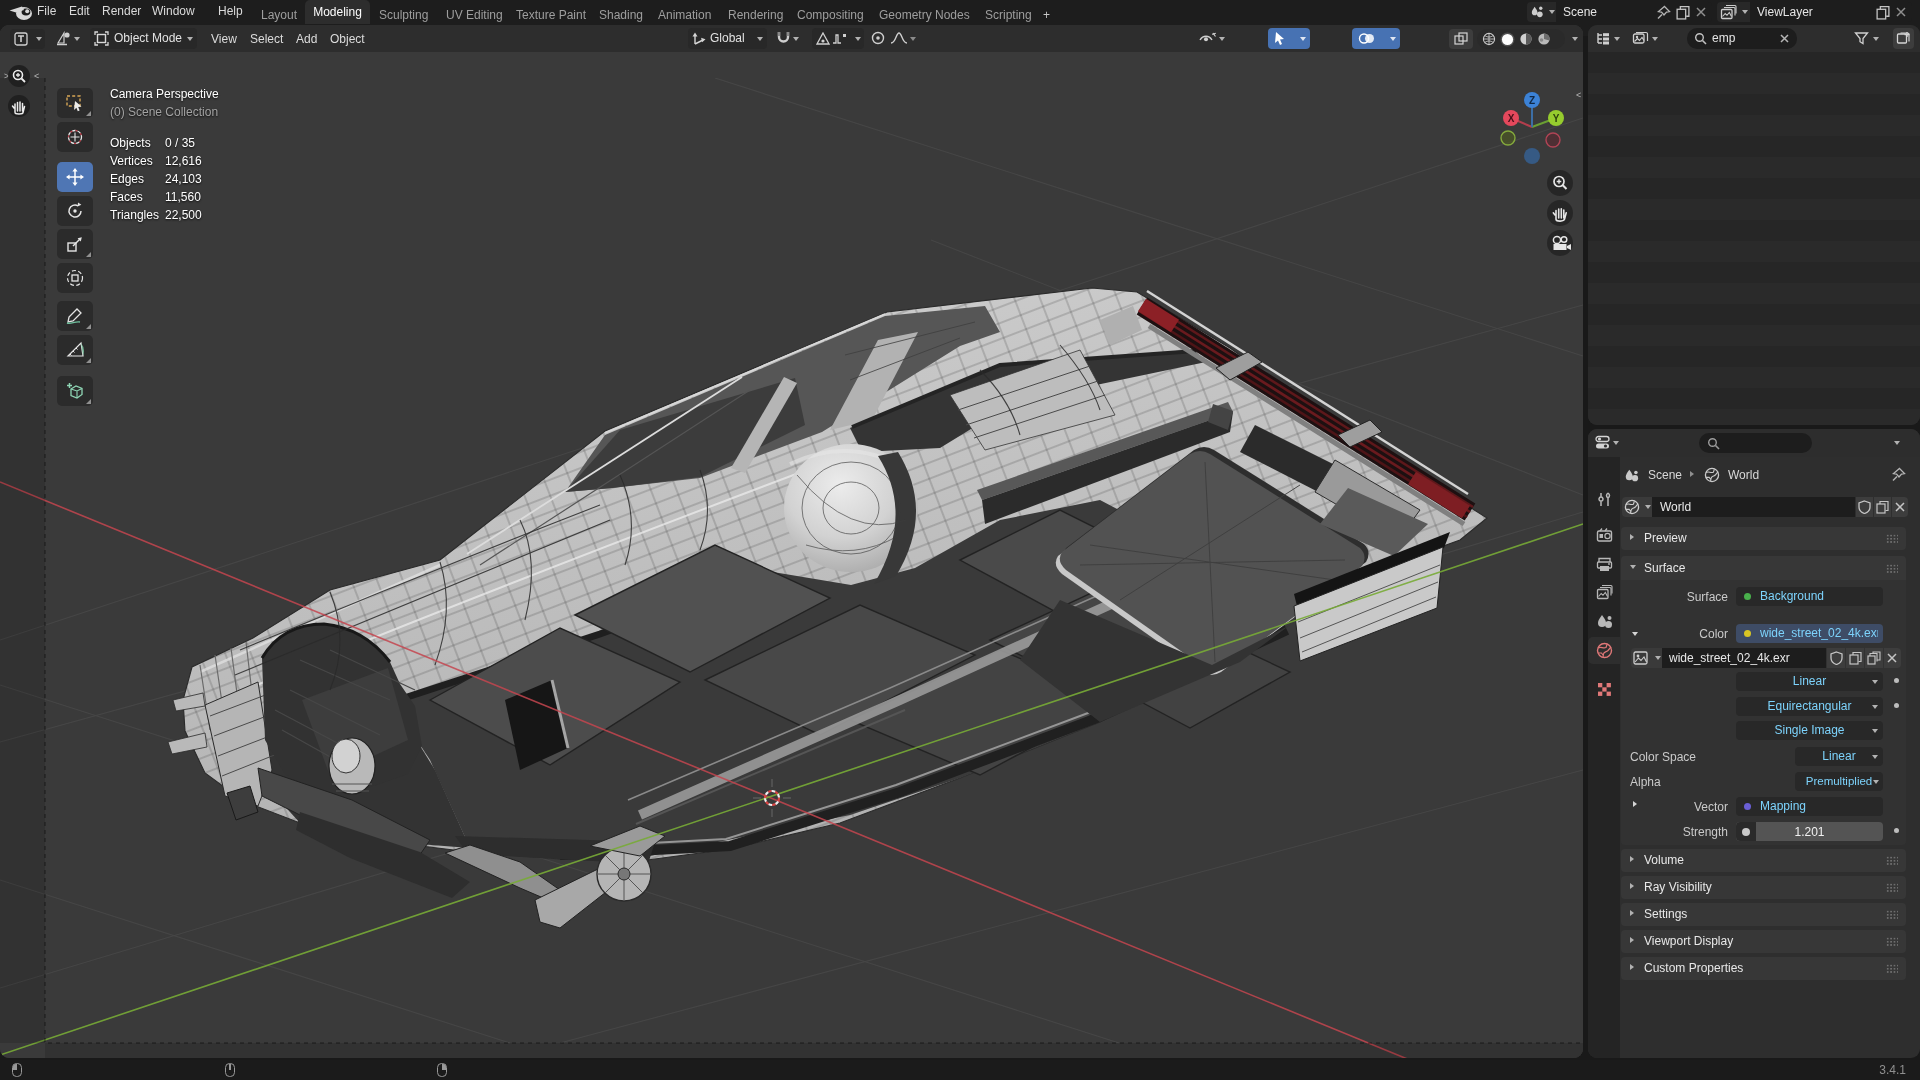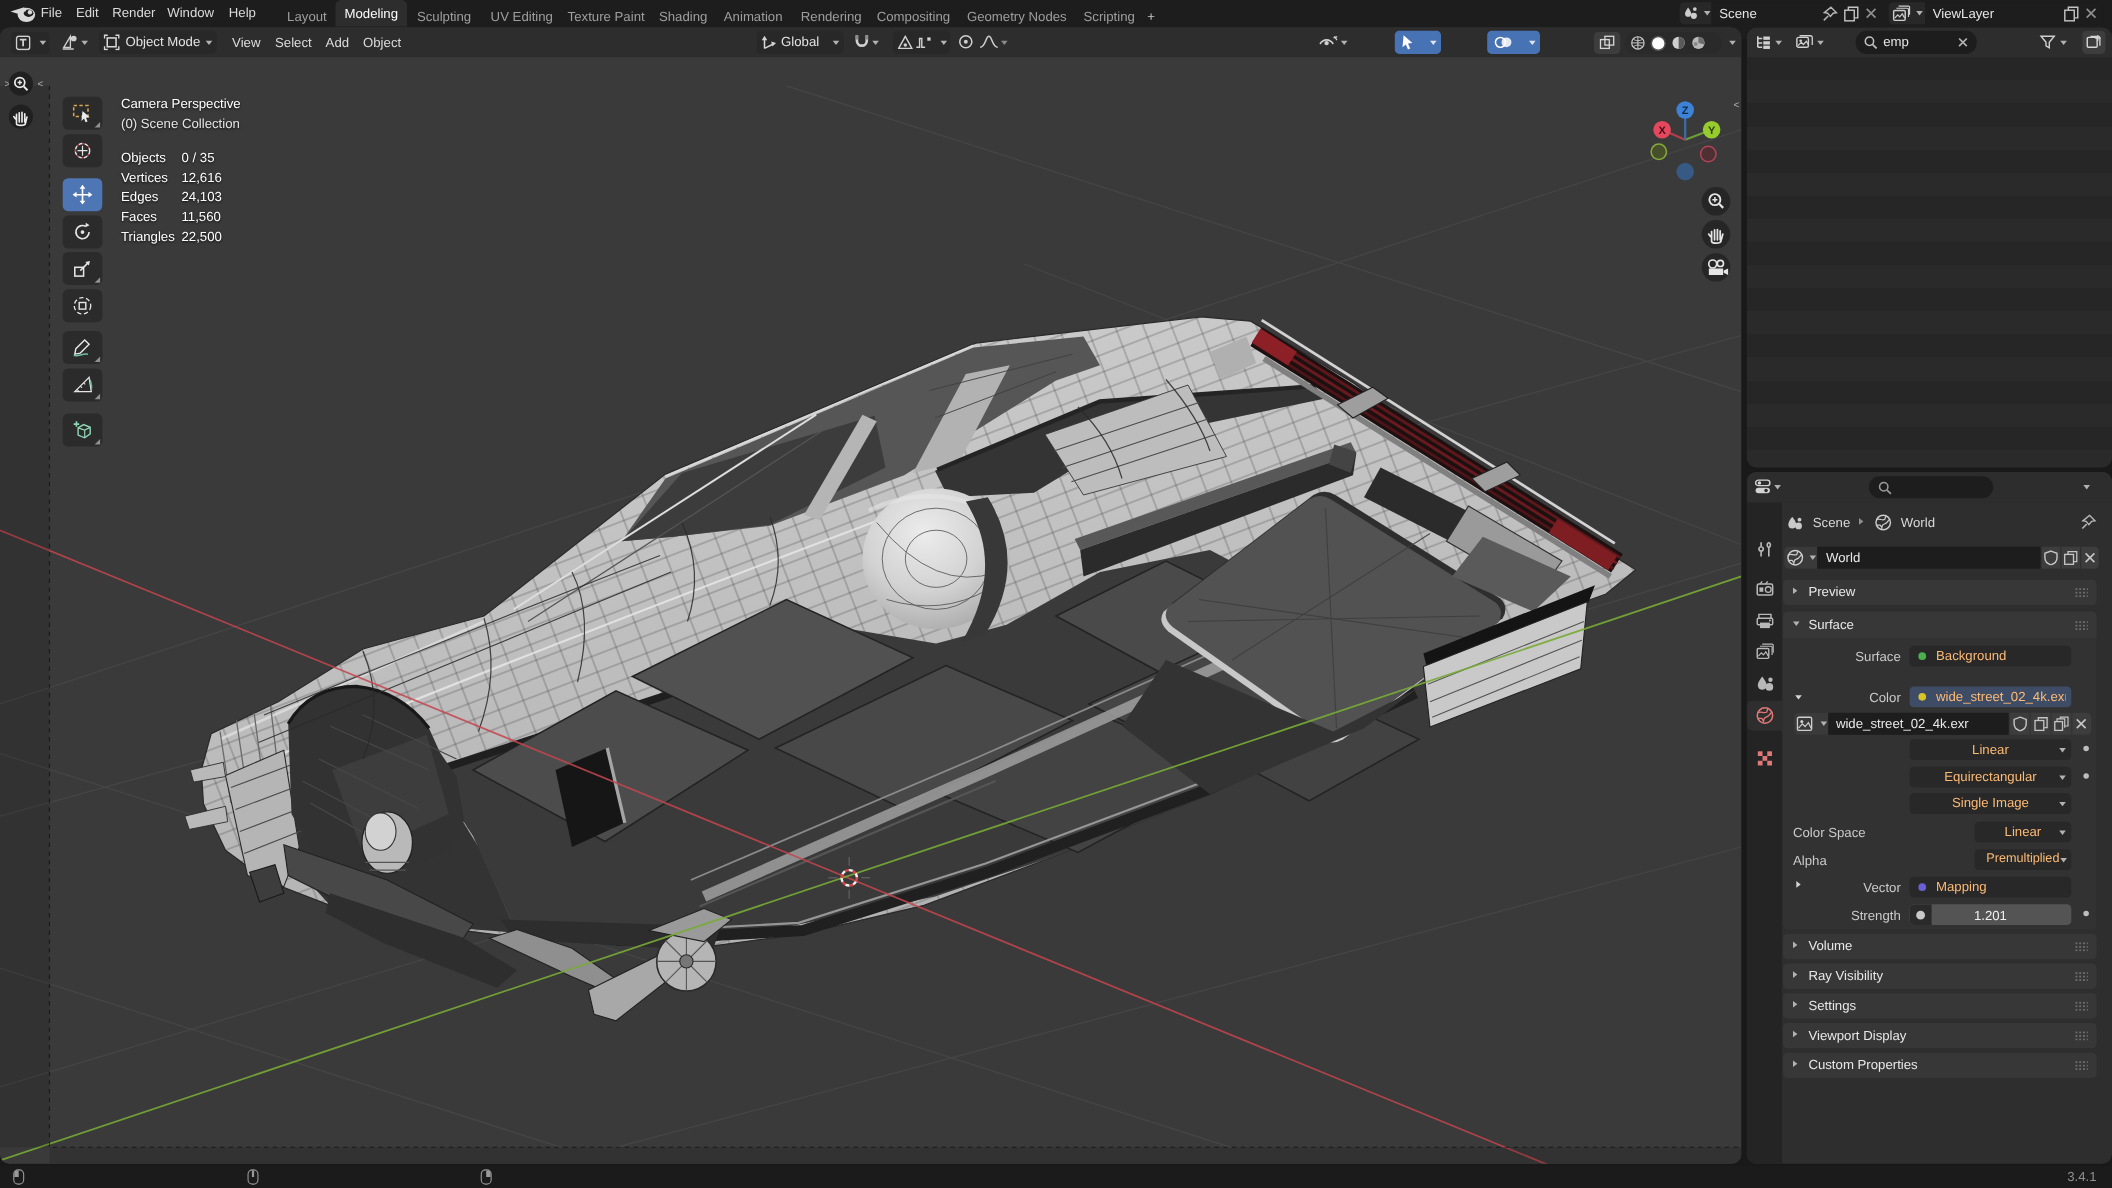--- a/index.html
+++ b/index.html
@@ -21,21 +21,21 @@
 #outliner{position:absolute;left:1588px;top:25px;width:332px;height:400px;background:#262626;border-radius:9px;overflow:hidden}
 #ohead{position:absolute;left:0;top:0;width:100%;height:27px;background:#2d2d2d}
 #props{position:absolute;left:1588px;top:429px;width:332px;height:629px;background:#2e2e2e;border-radius:9px;overflow:hidden}
 #phead{position:absolute;left:0;top:0;width:100%;height:28px;background:#2d2d2d}
 #ptabs{position:absolute;left:0;top:28px;width:32px;height:601px;background:#242424}
 #statusbar{position:absolute;left:0;top:1060px;width:1920px;height:20px;background:#1b1b1b}
 .panelhdr{position:absolute;left:33px;width:285px;height:23px;background:#373737;border-radius:4px;font-size:12px;color:#e8e8e8}
 .ph-txt{position:absolute;left:23px;top:4px}
 .ph-arrow{position:absolute;left:9px;top:7px}
 .grip{position:absolute;right:8px;top:7px;width:12px;height:9px;background-image:radial-gradient(#6e6e6e 0.9px, transparent 1.1px);background-size:3.4px 3.2px}
-.drop{position:absolute;background:#282828;border-radius:4px;height:19px;font-size:12px;color:#fdba74;text-align:center;line-height:19px}
+.drop{position:absolute;background:#282828;border-radius:4px;height:19px;font-size:12px;color:#7dd3fc;text-align:center;line-height:19px}
 .rlbl{position:absolute;font-size:12px;color:#cacaca;text-align:right}
 .dot{position:absolute;width:7px;height:7px;border-radius:50%}
 .mouseico{position:absolute;width:10px;height:14px;border:1.4px solid #999;border-radius:4.5px}
 .tbtn{left:0;width:36px;height:30px;background:#2b2b2b;border-radius:5px}
 .tbtn svg{position:absolute;left:8px;top:5px}
 .tcorner{position:absolute;right:2px;bottom:2px;width:0;height:0;border-left:5px solid transparent;border-bottom:5px solid #909090}
 </style>
 </head>
 <body>
 
@@ -43,21 +43,21 @@
   <svg class="abs" style="left:9px;top:3px" width="26" height="18" viewBox="0 0 26 18">
     <ellipse cx="15" cy="10.5" rx="8" ry="6.5" fill="#d8d8d8"></ellipse>
     <ellipse cx="17" cy="9" rx="4.4" ry="3.4" fill="#1d1d1d"></ellipse>
     <circle cx="18.2" cy="8.2" r="2" fill="#d8d8d8"></circle>
     <path d="M0.5,7.5 L13,3.5 L15,7 L7,9.5 Z" fill="#d8d8d8"></path>
   </svg>
   <span class="menu" style="left:37px">File</span>
   <span class="menu" style="left:69px">Edit</span>
   <span class="menu" style="left:102px">Render</span>
   <span class="menu" style="left:152px">Window</span>
-  <span class="menu" style="left:208px">Help</span>
+  <span class="menu" style="left:218px">Help</span>
   <span class="tab" style="left:261px">Layout</span>
   <div class="tabactive" style="left:305px;width:65px">Modeling</div>
   <span class="tab" style="left:379px">Sculpting</span>
   <span class="tab" style="left:446px">UV Editing</span>
   <span class="tab" style="left:516px">Texture Paint</span>
   <span class="tab" style="left:599px">Shading</span>
   <span class="tab" style="left:658px">Animation</span>
   <span class="tab" style="left:728px">Rendering</span>
   <span class="tab" style="left:797px">Compositing</span>
   <span class="tab" style="left:879px">Geometry Nodes</span>
@@ -409,21 +409,21 @@
       <circle cx="772" cy="798" r="7" fill="none" stroke="#f0f0f0" stroke-width="2.2" stroke-dasharray="3.6 3.6" stroke-dashoffset="3.6"></circle>
       <path d="M772,787 V779 M772,809 V817 M761,798 H753 M783,798 H791" stroke="#5a5a5a" stroke-width="1.4"></path>
     </g>
 
     <rect x="0" y="78" width="45" height="965" fill="#000" opacity="0.13"></rect>
     <rect x="45" y="1043" width="1538" height="15" fill="#000" opacity="0.13"></rect>
     <path d="M45,78 V1043 H1583" fill="none" stroke="#000" stroke-width="1" stroke-dasharray="4 4" opacity="0.55"></path>
   </svg>
 
   <div class="abs" style="left:110px;top:62px;font-size:12px;color:#fff;text-shadow:0 1px 2px rgba(0,0,0,.8)">Camera Perspective</div>
-  <div class="abs" style="left:110px;top:80px;font-size:12px;color:#e5e5e5;text-shadow:0 1px 2px rgba(0,0,0,.8)">(0) Scene Collection</div>
+  <div class="abs" style="left:110px;top:80px;font-size:12px;color:#a3a3a3;text-shadow:0 1px 2px rgba(0,0,0,.8)">(0) Scene Collection</div>
   <div class="abs" style="left:110px;top:109px;font-size:12px;color:#fff;text-shadow:0 1px 2px rgba(0,0,0,.8);line-height:18px">
     Objects<br>Vertices<br>Edges<br>Faces<br>Triangles</div>
   <div class="abs" style="left:165px;top:109px;font-size:12px;color:#fff;text-shadow:0 1px 2px rgba(0,0,0,.8);line-height:18px">
     0 / 35<br>12,616<br>24,103<br>11,560<br>22,500</div>
 
   <div class="abs" style="left:4px;top:46px;width:8px;height:10px;color:#b5b5b5;font-size:9px">˃</div>
   <div class="abs" style="left:34px;top:46px;width:8px;height:10px;color:#b5b5b5;font-size:9px">˂</div>
   <div class="abs" style="left:8px;top:40px;width:22px;height:22px;border-radius:50%;background:rgba(30,30,30,.9)">
     <svg width="22" height="22" viewBox="0 0 22 22">
         <circle cx="10" cy="10" r="4.5" fill="none" stroke="#ededed" stroke-width="1.6"></circle>

